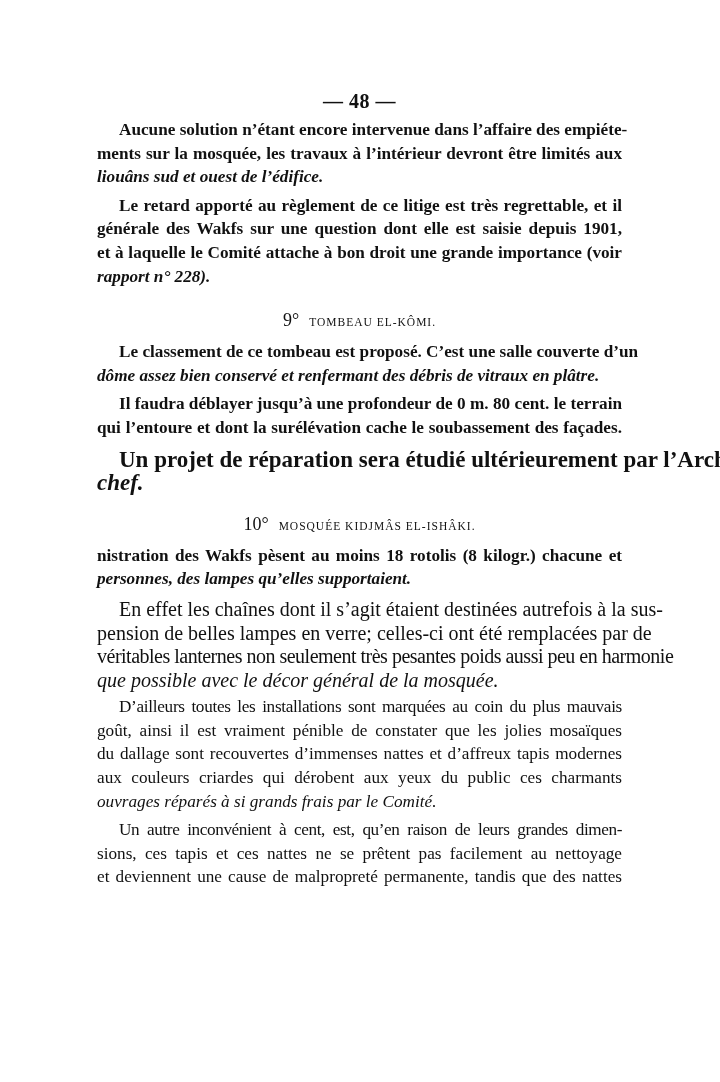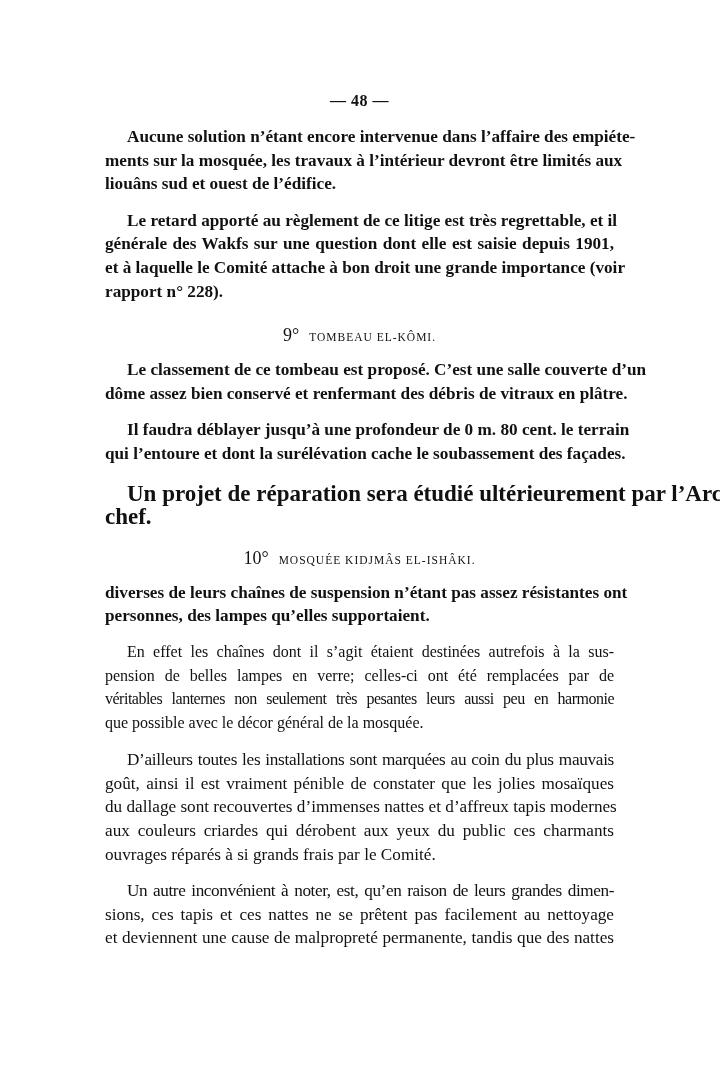--- a/index.html
+++ b/index.html
@@ -16,42 +16,43 @@
     color: #111111;
   }
   .page {
     position: absolute;
     left: 92px;
     top: 88px;
     width: 535px;
   }
   .page-number {
     text-align: center;
-    font-size: 16px;
+    font-size: 20px;
     font-weight: bold;
     height: 26px;
     line-height: 26px;
     margin-bottom: 6px;
     letter-spacing: 0.5px;
   }
   .line {
     display: block;
     text-align: justify;
     text-align-last: justify;
     white-space: nowrap;
     height: 23.6px;
   }
   .line.last {
     text-align-last: left;
+    font-style: italic;
   }
   .line.indent {
     padding-left: 22px;
   }
   .para-block {
-    margin: 13px;
+    margin: 5px;
   }
   .bold { font-weight: bold; }
   .normal { font-weight: normal; }
   .heading {
     text-align: center;
     font-weight: normal;
     margin: 18px 0 10px 0;
     height: 24px;
     line-height: 24px;
   }
@@ -101,38 +102,38 @@
     <span class="line indent">Un projet de réparation sera étudié ultérieurement par l’Architecte en</span>
     <span class="line last">chef.</span>
   </div>
 
   <div class="heading" style="">
     <span class="num">10°</span>
     <span class="title">MOSQUÉE KIDJMÂS EL-ISHÂKI.</span>
   </div>
 
   <div class="para-block bold" style="font-size:17.2px;">
-    <span class="line">diverses de leurs chaînes de suspension n’étant pas assez résistantes ont</span>
+    <span class="line">nistration des Wakfs pèsent au moins 18 rotolis (8 kilogr.) chacune et</span>
     <span class="line last">personnes, des lampes qu’elles supportaient.</span>
   </div>
 
-  <div class="para-block normal" style="font-size:16px;">
+  <div class="para-block normal" style="font-size:20px;">
     <span class="line indent">En effet les chaînes dont il s’agit étaient destinées autrefois à la sus-</span>
     <span class="line">pension de belles lampes en verre; celles-ci ont été remplacées par de</span>
-    <span class="line" style="letter-spacing:-0.5px;">véritables lanternes non seulement très pesantes leurs aussi peu en harmonie</span>
+    <span class="line" style="letter-spacing:-0.5px;">véritables lanternes non seulement très pesantes poids aussi peu en harmonie</span>
     <span class="line last">que possible avec le décor général de la mosquée.</span>
   </div>
 
   <div class="para-block normal" style="font-size:17.2px;">
     <span class="line indent" style="letter-spacing:-0.3px;">D’ailleurs toutes les installations sont marquées au coin du plus mauvais</span>
     <span class="line">goût, ainsi il est vraiment pénible de constater que les jolies mosaïques</span>
     <span class="line">du dallage sont recouvertes d’immenses nattes et d’affreux tapis modernes</span>
     <span class="line">aux couleurs criardes qui dérobent aux yeux du public ces charmants</span>
     <span class="line last">ouvrages réparés à si grands frais par le Comité.</span>
   </div>
 
   <div class="para-block normal" style="font-size:17.2px;">
-    <span class="line indent" style="letter-spacing:-0.4px;">Un autre inconvénient à noter, est, qu’en raison de leurs grandes dimen-</span>
+    <span class="line indent" style="letter-spacing:-0.4px;">Un autre inconvénient à cent, est, qu’en raison de leurs grandes dimen-</span>
     <span class="line">sions, ces tapis et ces nattes ne se prêtent pas facilement au nettoyage</span>
     <span class="line">et deviennent une cause de malpropreté permanente, tandis que des nattes</span>
   </div>
 
 </div>
 
 </body></html>

